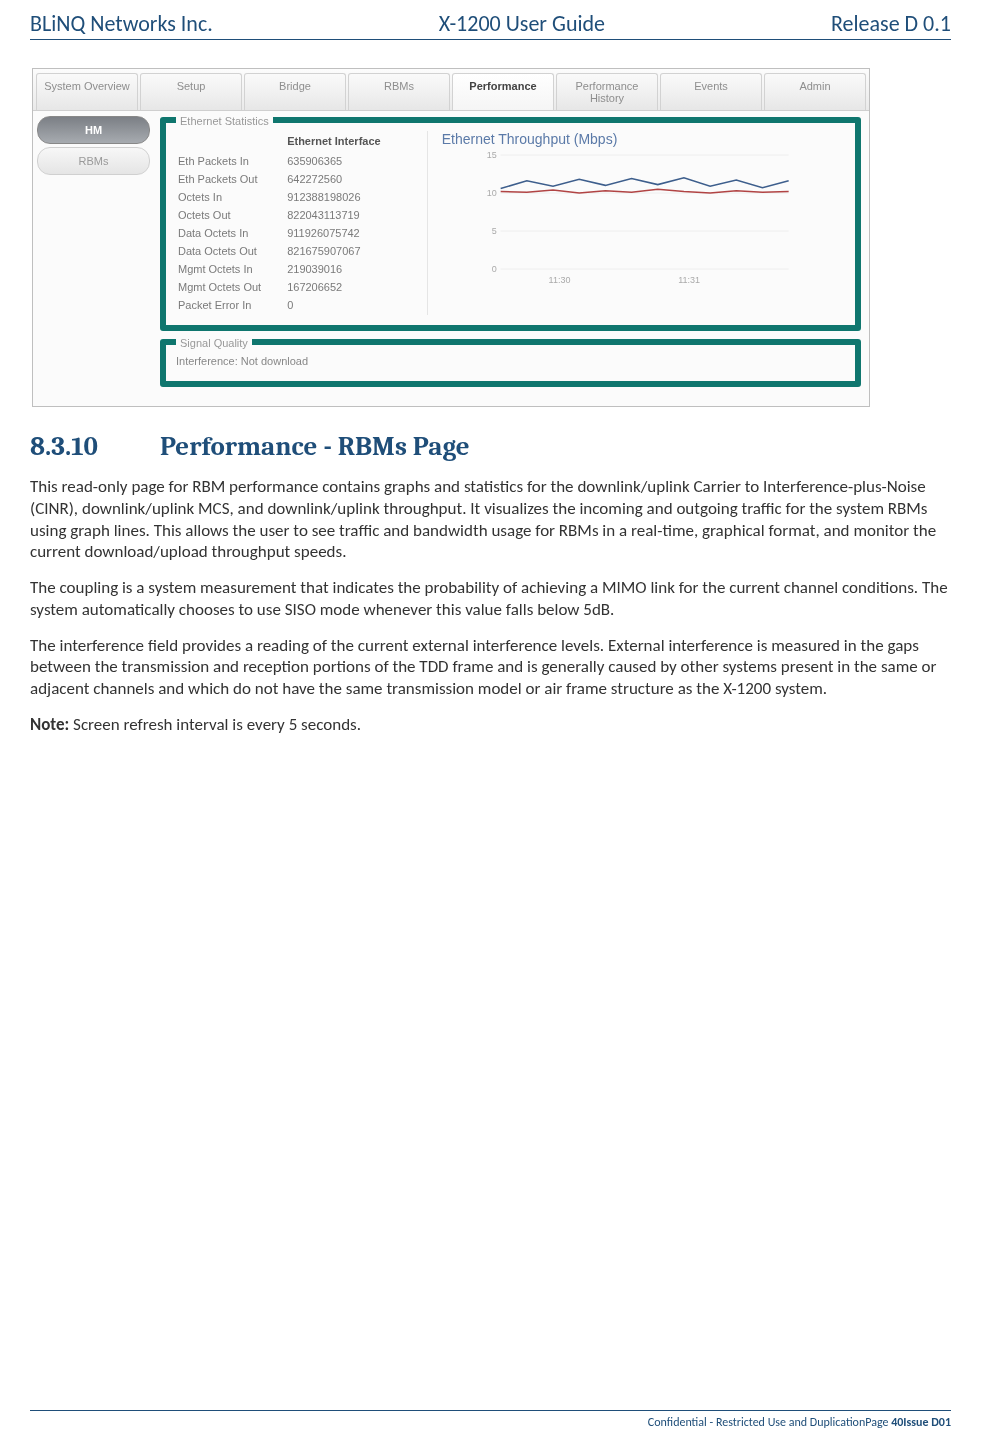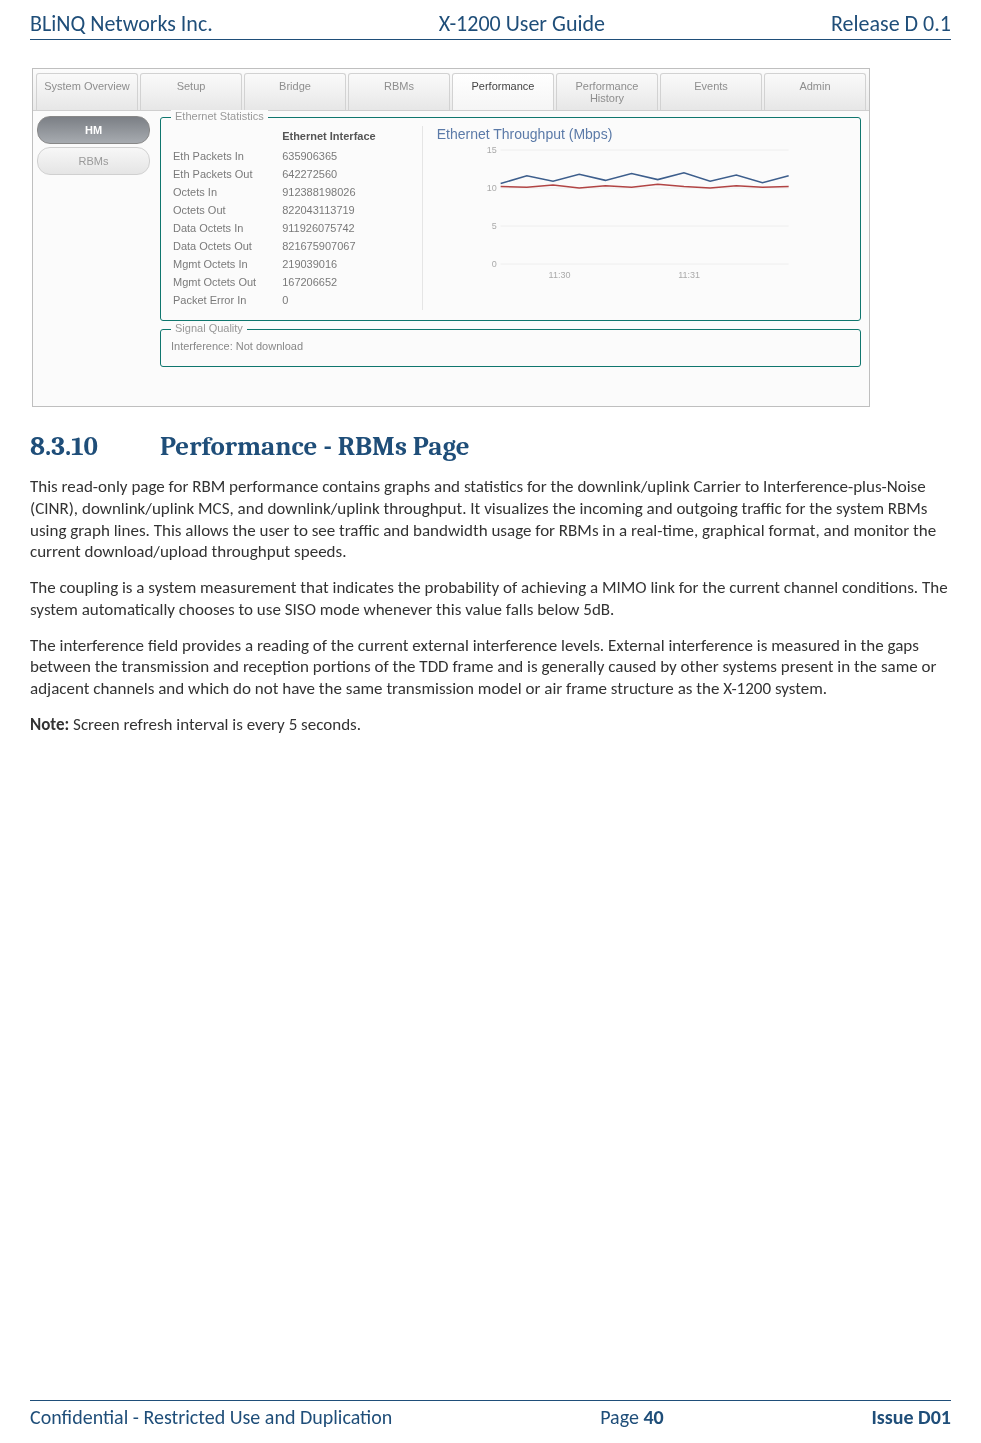--- a/index.html
+++ b/index.html
@@ -47,21 +47,21 @@
     padding: 6px 0;
     background: linear-gradient(#fafafa,#e7e7e7);
     border: 1px solid #d2d2d2;
     border-bottom: none;
     border-radius: 3px 3px 0 0;
     filter: blur(.4px);
   }
   .tab.active {
     background: linear-gradient(#fff,#f5f5f5);
     color: #444;
-    font-weight: normal;
+    font-weight: bold;
     filter: none;
   }
   .panel-body {
     display: flex;
     background: #fbfbfb;
     min-height: 295px;
   }
   .sidebar {
     width: 113px;
     padding: 5px 4px;
@@ -83,21 +83,21 @@
   }
   .side-btn.normal {
     background: linear-gradient(#f7f7f7,#e5e5e5);
     border: 1px solid #d0d0d0;
   }
   .main-area {
     flex: 1;
     padding: 6px 8px 6px 6px;
   }
   .fieldset {
-    border: 1px solid #0f766e;
+    border: 6px solid #0f766e;
     border-radius: 3px;
     padding: 8px 28px 10px 10px;
     margin-bottom: 8px;
     position: relative;
   }
   .legend {
     position: absolute;
     top: -8px;
     left: 10px;
     background: #fbfbfb;
@@ -153,26 +153,25 @@
     color: #333;
     margin: 0 0 14px 0;
     line-height: 1.28;
   }
   .footer-row {
     position: absolute;
     bottom: 14px;
     left: 30px;
     right: 30px;
     display: flex;
-    justify-content: space-between;
+    justify-content: flex-end;
     border-top: 1px solid #1f4e79;
     padding-top: 4px;
     color: #1f4e79;
-    font-size: 20px;
-    gap: 47px;
+    font-size: 12px;
   }
   .footer-row .pg { color:#1f4e79; }
   .footer-row .pg b { color:#1f4e79; font-weight:bold; }
   .footer-row .issue { font-weight:bold; }
 </style>
 </head>
 <body>
 
 <div class="page">
 

